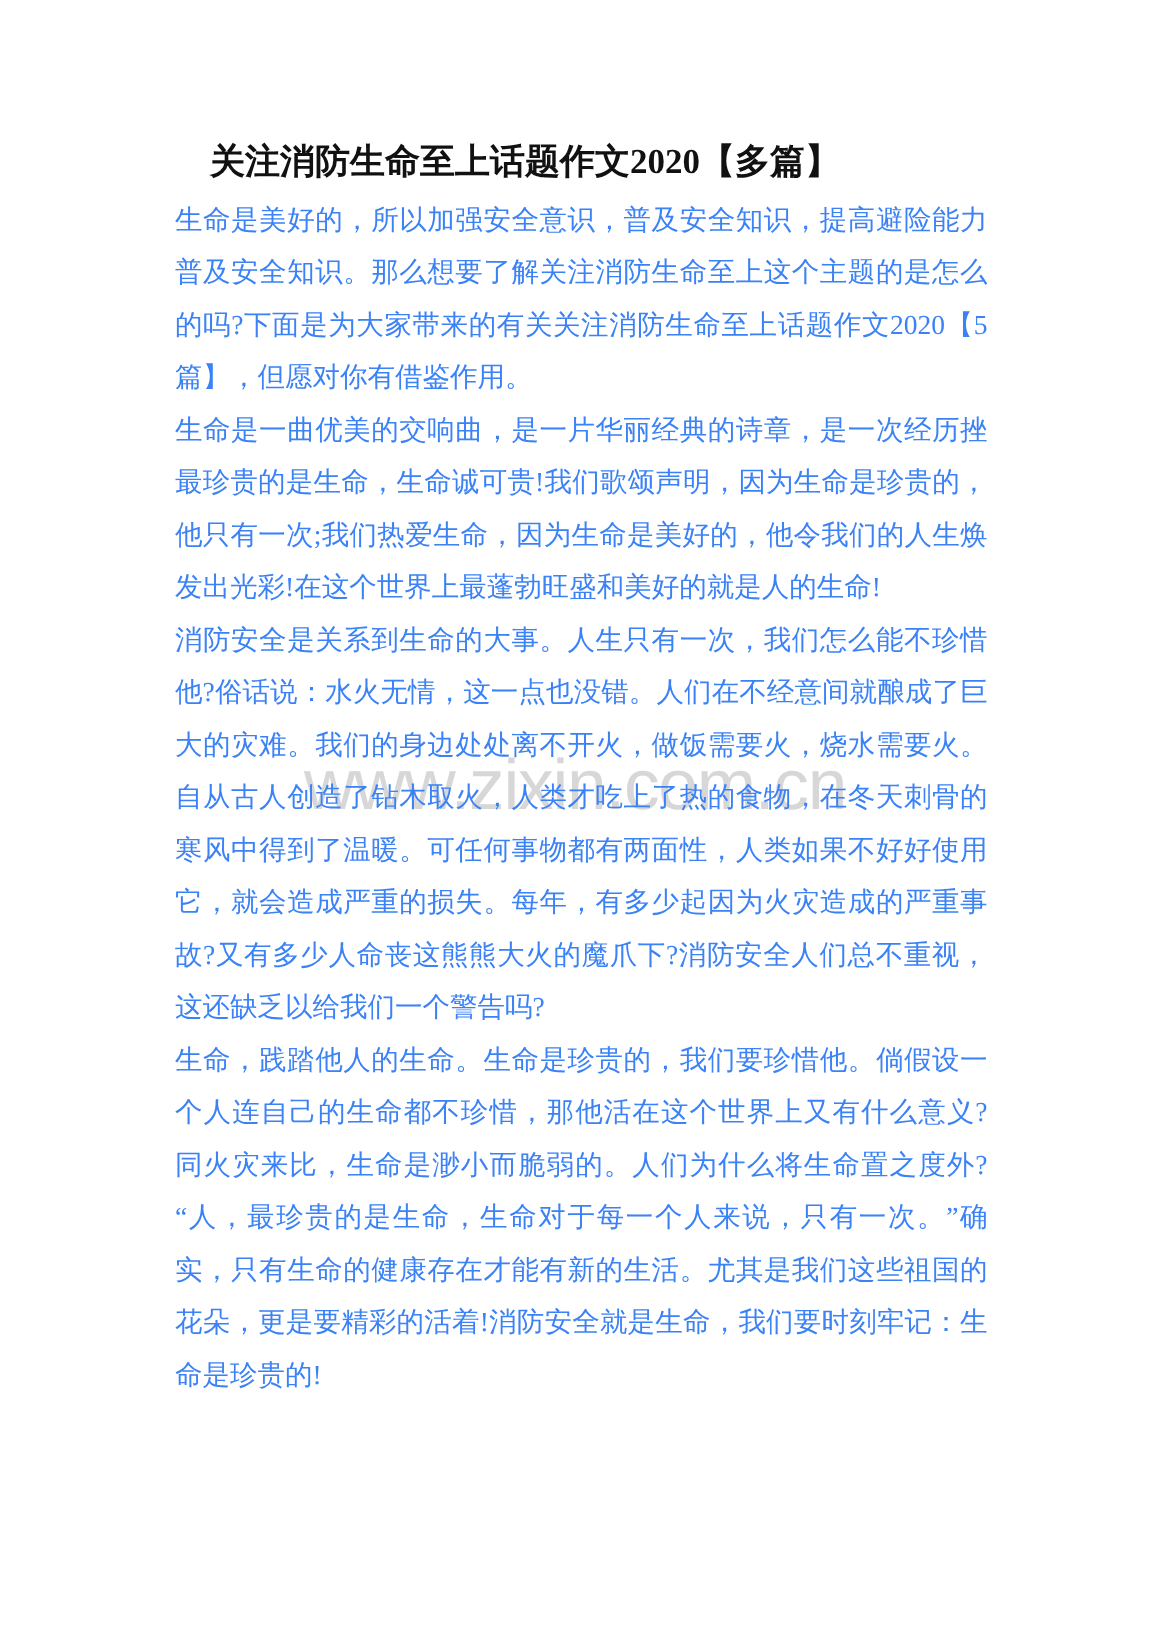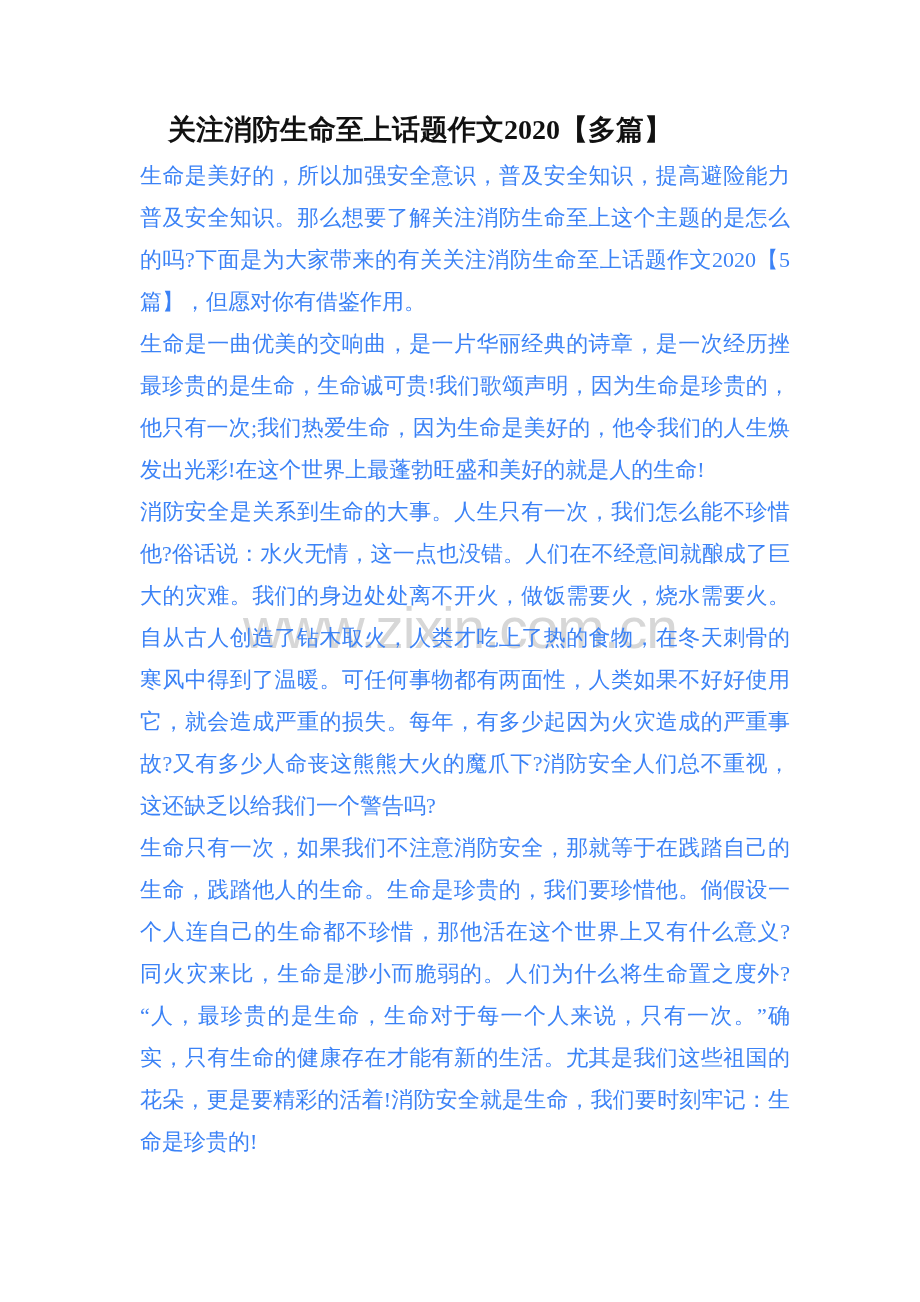--- a/index.html
+++ b/index.html
@@ -89,21 +89,20 @@
         <span class="line">消防安全是关系到生命的大事。人生只有一次，我们怎么能不珍惜</span>
         <span class="line">他?俗话说：水火无情，这一点也没错。人们在不经意间就酿成了巨</span>
         <span class="line">大的灾难。我们的身边处处离不开火，做饭需要火，烧水需要火。</span>
         <span class="line">自从古人创造了钻木取火，人类才吃上了热的食物，在冬天刺骨的</span>
         <span class="line">寒风中得到了温暖。可任何事物都有两面性，人类如果不好好使用</span>
         <span class="line">它，就会造成严重的损失。每年，有多少起因为火灾造成的严重事</span>
         <span class="line">故?又有多少人命丧这熊熊大火的魔爪下?消防安全人们总不重视，</span>
         <span class="line">这还缺乏以给我们一个警告吗?</span>
       </p>
       <p class="paragraph">
-        <span class="line">生命只有一次，如果我们不注意消防安全，那就等于在践踏自己的</span>
         <span class="line">生命，践踏他人的生命。生命是珍贵的，我们要珍惜他。倘假设一</span>
         <span class="line">个人连自己的生命都不珍惜，那他活在这个世界上又有什么意义?</span>
         <span class="line">同火灾来比，生命是渺小而脆弱的。人们为什么将生命置之度外?</span>
         <span class="line">“人，最珍贵的是生命，生命对于每一个人来说，只有一次。”确</span>
         <span class="line">实，只有生命的健康存在才能有新的生活。尤其是我们这些祖国的</span>
         <span class="line">花朵，更是要精彩的活着!消防安全就是生命，我们要时刻牢记：生</span>
         <span class="line">命是珍贵的!</span>
       </p>
     </div>
 </div>

